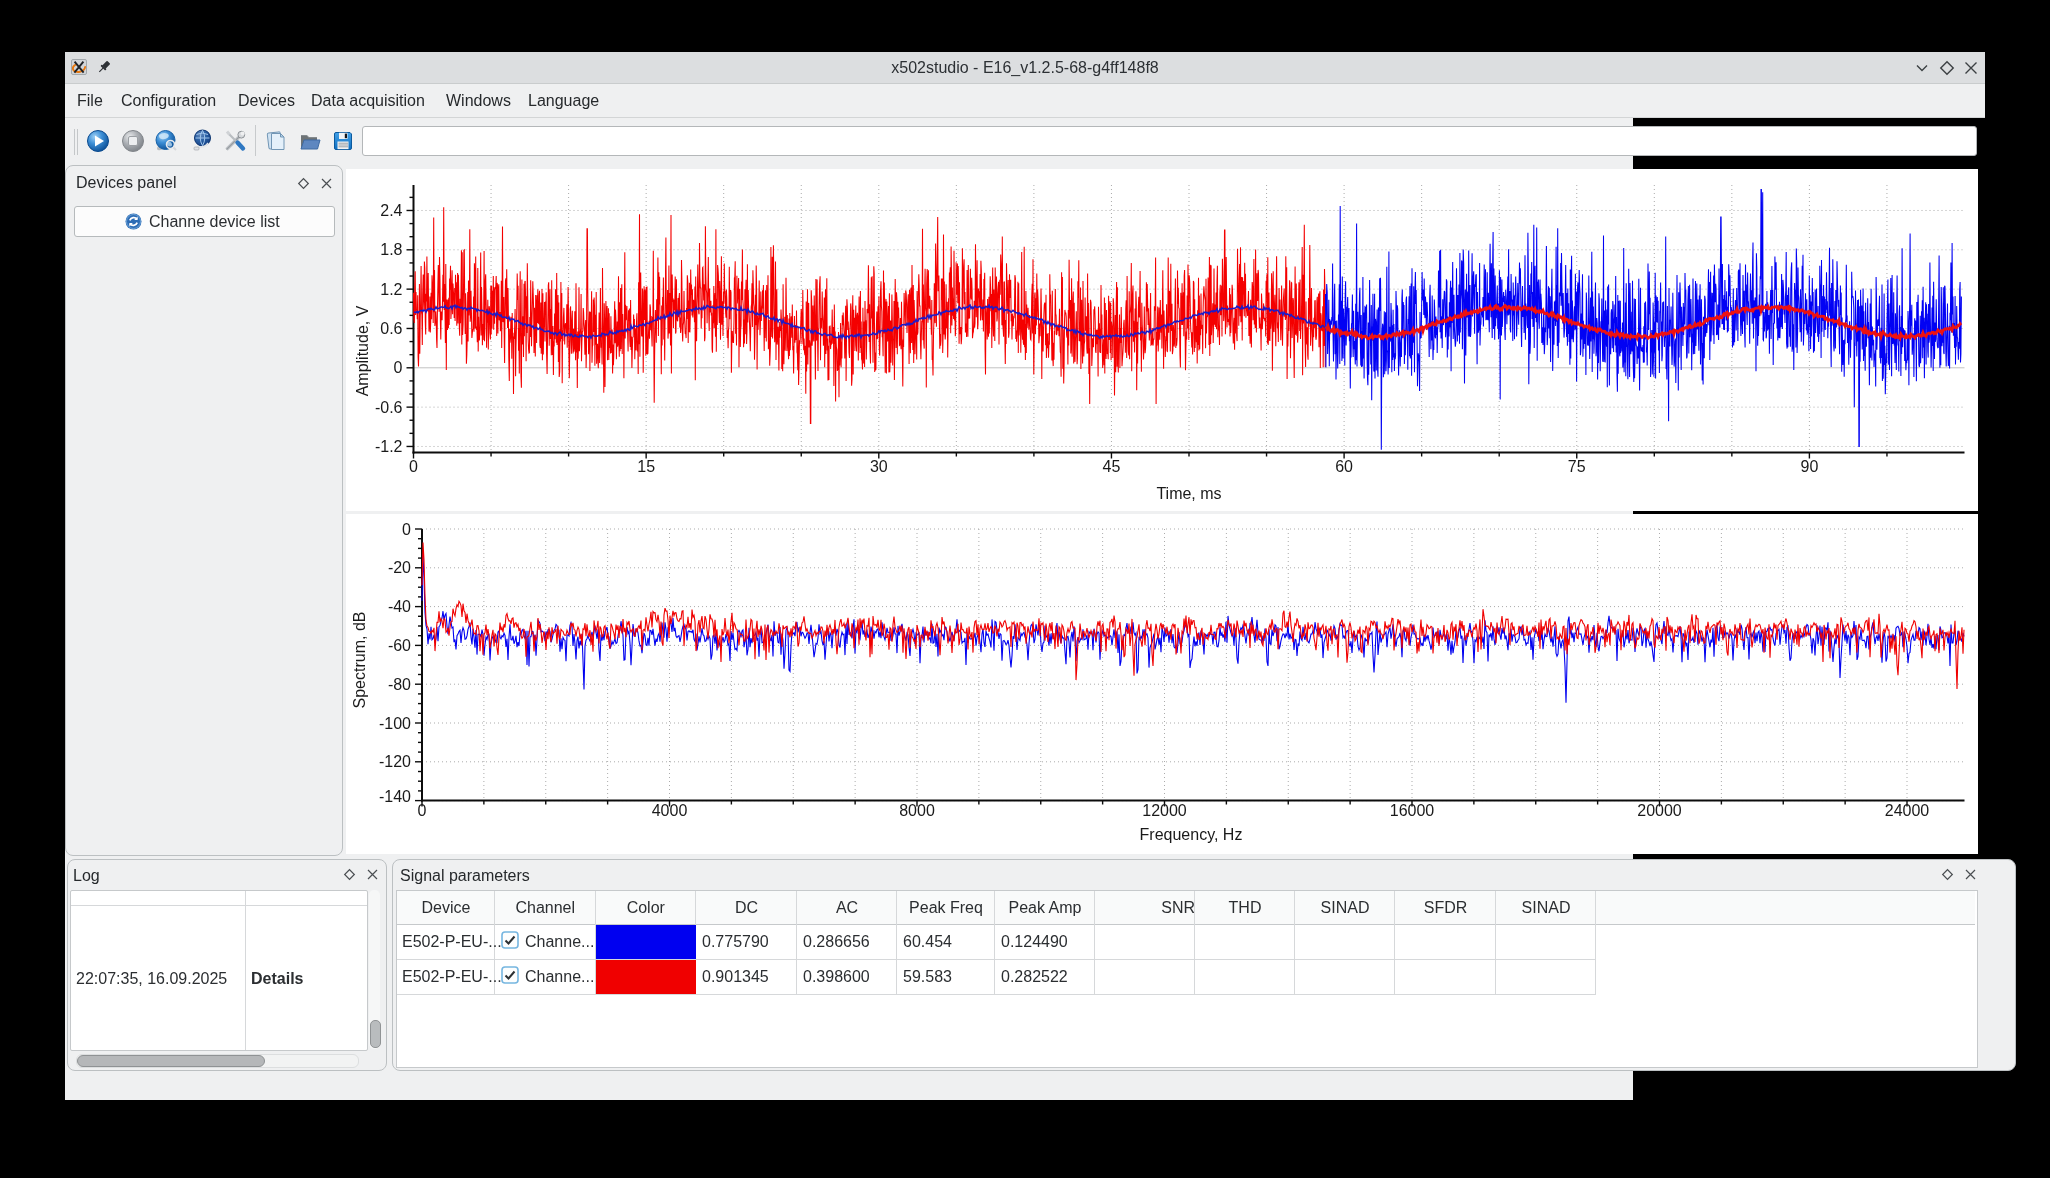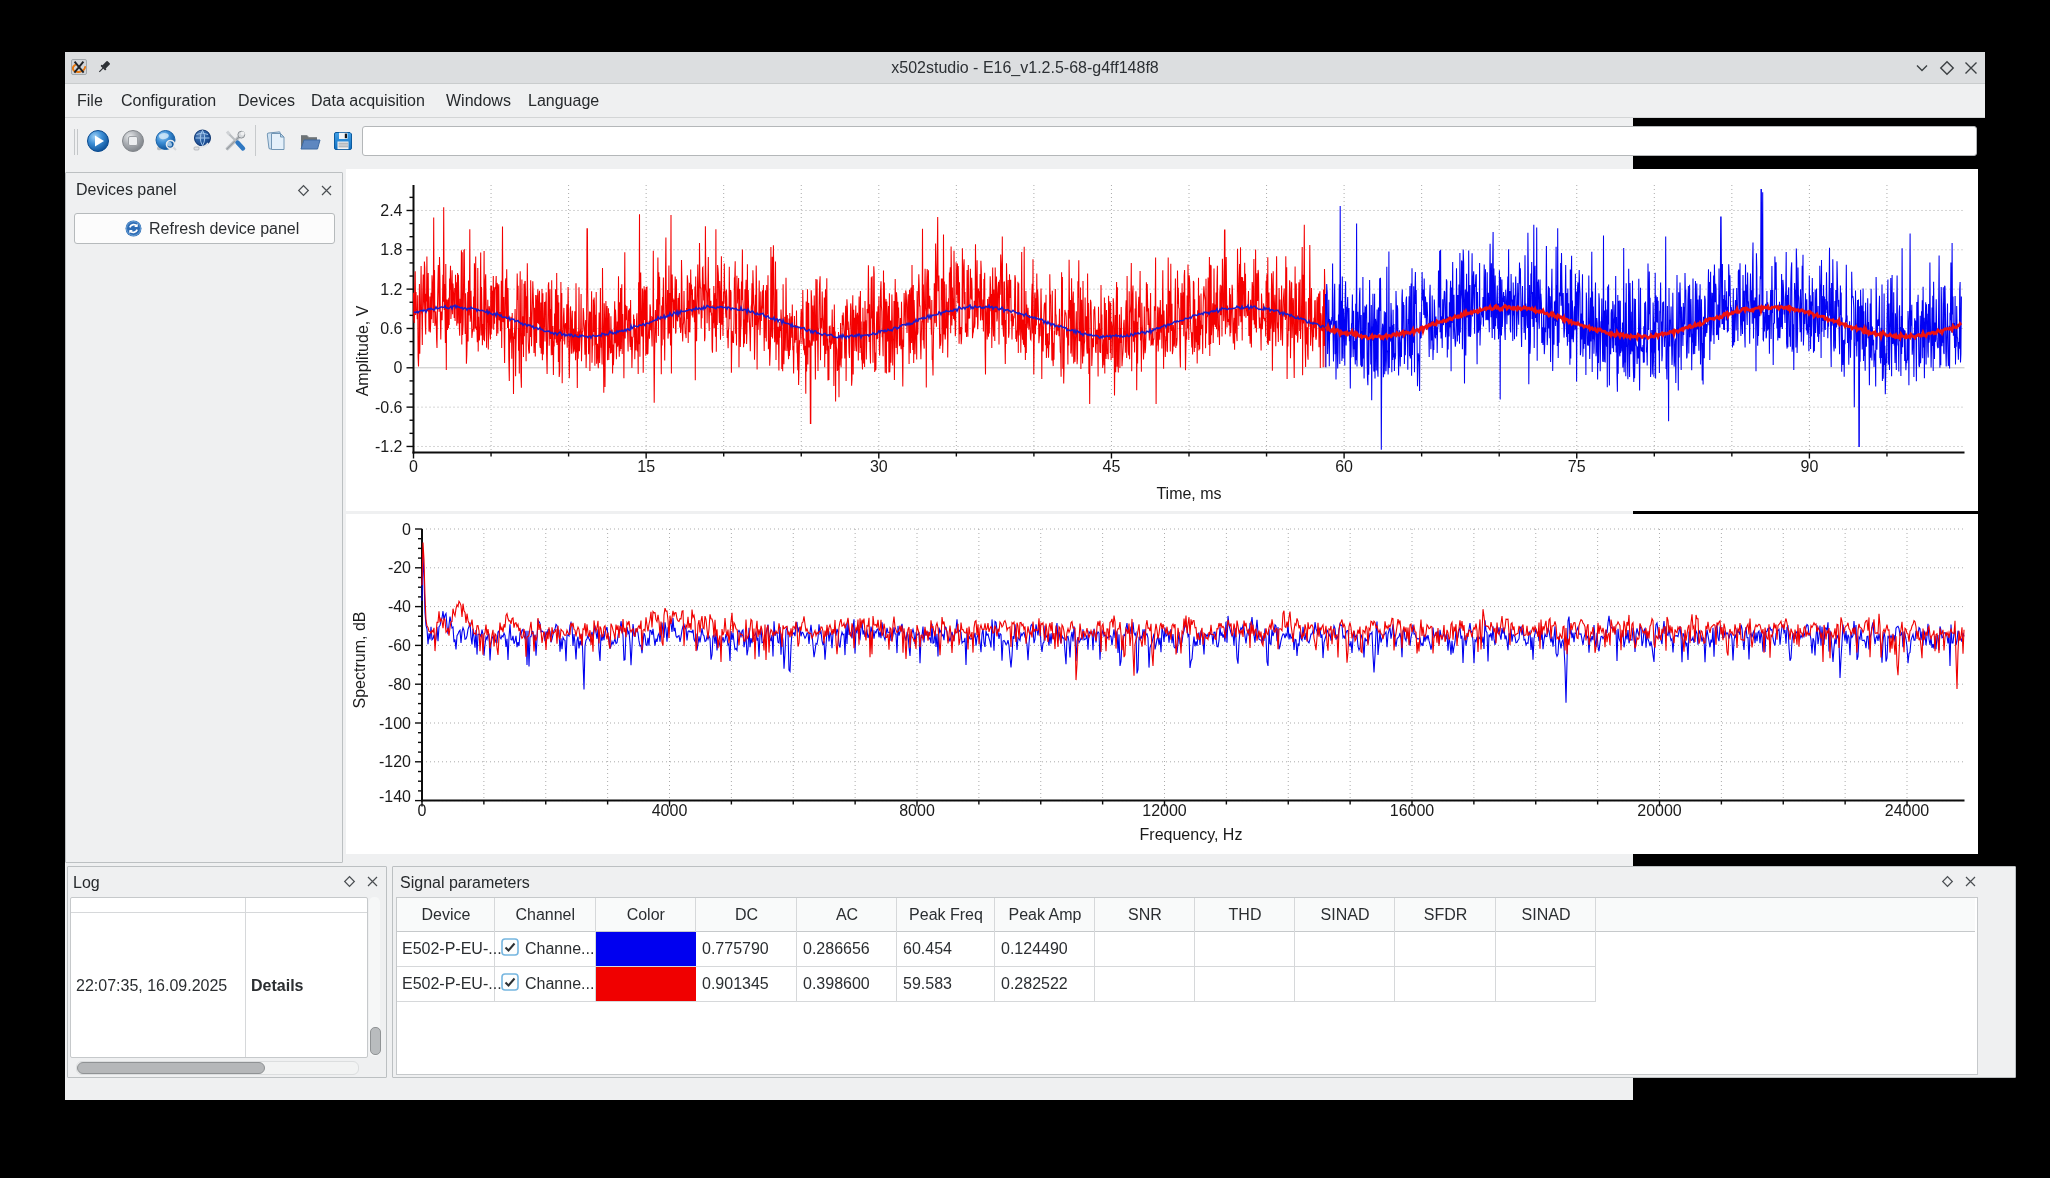--- a/index.html
+++ b/index.html
@@ -11,21 +11,21 @@
   
   #tbar{position:absolute;left:0;top:0;width:1920px;height:31px;background:#dcdee0;border-bottom:1px solid #c9cccd;}
   #title{position:absolute;left:0;top:0;width:1920px;height:31px;text-align:center;font-size:16px;line-height:32px;color:#2c3034;}
   
   #menubar{position:absolute;left:0;top:32px;width:1920px;height:33px;background:#eff0f1;border-bottom:1px solid #d3d5d6;}
   .mi{position:absolute;top:39px;font-size:16px;line-height:20px;color:#26292c;text-align:center;}
   
   .tfield{position:absolute;left:297px;top:74px;width:1613px;height:28px;background:#fff;border:1px solid #b4b7b9;border-radius:3px;}
   .vsep{position:absolute;top:73px;width:1px;height:31px;background:#c7cacc;}
   
-  .panel{position:absolute;background:#eff0f1;border:1px solid #bcc0c2;border-radius:1px;margin-top:7px;}
+  .panel{position:absolute;background:#eff0f1;border:1px solid #bcc0c2;border-radius:8px;}
   .ptitle{position:absolute;font-size:16px;color:#26292c;}
   .pbtn{position:absolute;}
   
   #refreshbtn{position:absolute;left:8px;top:40px;width:259px;height:29px;background:#fcfcfc;border:1px solid #b6babc;border-radius:3px;}
   #devlist{position:absolute;left:8px;top:79px;width:259px;height:599px;background:#fff;border:1px solid #8abde2;border-radius:2px;overflow:hidden;}
   #devrow{position:absolute;left:1px;top:1px;width:257px;height:29px;background:#3daee9;}
   
   .white{background:#fff;}
   .cell{position:absolute;font-size:16px;line-height:20px;white-space:nowrap;overflow:hidden;}
   .gridv{position:absolute;width:1px;background:#d6d8da;}
@@ -155,21 +155,21 @@
     </svg>
     <div id="refreshbtn">
       <svg class="abs" style="left:50px;top:6px" width="17" height="17" viewBox="0 0 17 17">
         <circle cx="8.5" cy="8.5" r="8" fill="#2d6cb5"></circle>
         <circle cx="8.5" cy="8.5" r="7" fill="none" stroke="#6ea4d8" stroke-width="1"></circle>
         <path d="M12.1 6.3 A4.2 4.2 0 0 0 4.8 7.4" fill="none" stroke="#fff" stroke-width="1.7"></path>
         <path d="M4.9 10.7 A4.2 4.2 0 0 0 12.2 9.6" fill="none" stroke="#fff" stroke-width="1.7"></path>
         <path d="M12.6 3.6 L12.6 7 L9.2 7 Z" fill="#fff"></path>
         <path d="M4.4 13.4 L4.4 10 L7.8 10 Z" fill="#fff"></path>
       </svg>
-      <span class="abs" style="left:74px;top:5px;font-size:16px;line-height:19px">Refresh device panel</span>
+      <span class="abs" style="left:74px;top:5px;font-size:16px;line-height:19px">Channe device list</span>
     </div>
   </div>
 
   <div class="panel" style="left:2px;top:807px;width:318px;height:210px;">
     <div class="ptitle" style="left:5px;top:7px">Log</div>
     <svg class="pbtn" style="left:274px;top:7px" width="15" height="15" viewBox="0 0 15 15">
       <rect x="4.1" y="4.1" width="6.8" height="6.8" fill="none" stroke="#4a4e52" stroke-width="1.2" transform="rotate(45 7.5 7.5)"></rect>
     </svg>
     <svg class="pbtn" style="left:297px;top:7px" width="15" height="15" viewBox="0 0 15 15">
       <path d="M3 3 L12 12 M12 3 L3 12" stroke="#4a4e52" stroke-width="1.2"></path>
@@ -198,21 +198,21 @@
     </svg>
     <div id="sigtable" class="abs white" style="left:3px;top:30px;width:1580px;height:176px;border:1px solid #c6c9cb;">
           <div class="abs" style="left:0;top:0;width:1578px;height:33px;background:#f9fafa;border-bottom:1px solid #c6c9cb"></div>
           <span class="cell" style="left:0px;top:7px;width:98px;text-align:center">Device</span>
           <span class="cell" style="left:98px;top:7px;width:100.5px;text-align:center">Channel</span>
           <span class="cell" style="left:198.5px;top:7px;width:100.5px;text-align:center">Color</span>
           <span class="cell" style="left:299px;top:7px;width:101px;text-align:center">DC</span>
           <span class="cell" style="left:400px;top:7px;width:100px;text-align:center">AC</span>
           <span class="cell" style="left:500px;top:7px;width:98px;text-align:center">Peak Freq</span>
           <span class="cell" style="left:598px;top:7px;width:100px;text-align:center">Peak Amp</span>
-          <span class="cell" style="left:698px;top:7px;width:100px;text-align:center">SNR</span>
+          <span class="cell" style="left:698px;top:7px;width:100px;text-align:right">SNR</span>
           <span class="cell" style="left:798px;top:7px;width:100px;text-align:center">THD</span>
           <span class="cell" style="left:898px;top:7px;width:100px;text-align:center">SINAD</span>
           <span class="cell" style="left:998px;top:7px;width:101px;text-align:center">SFDR</span>
           <span class="cell" style="left:1099px;top:7px;width:100px;text-align:center">SINAD</span>
           <div class="gridv" style="left:97px;top:0;height:103px"></div>
           <div class="gridv" style="left:197.5px;top:0;height:103px"></div>
           <div class="gridv" style="left:298px;top:0;height:103px"></div>
           <div class="gridv" style="left:399px;top:0;height:103px"></div>
           <div class="gridv" style="left:499px;top:0;height:103px"></div>
           <div class="gridv" style="left:597px;top:0;height:103px"></div>

